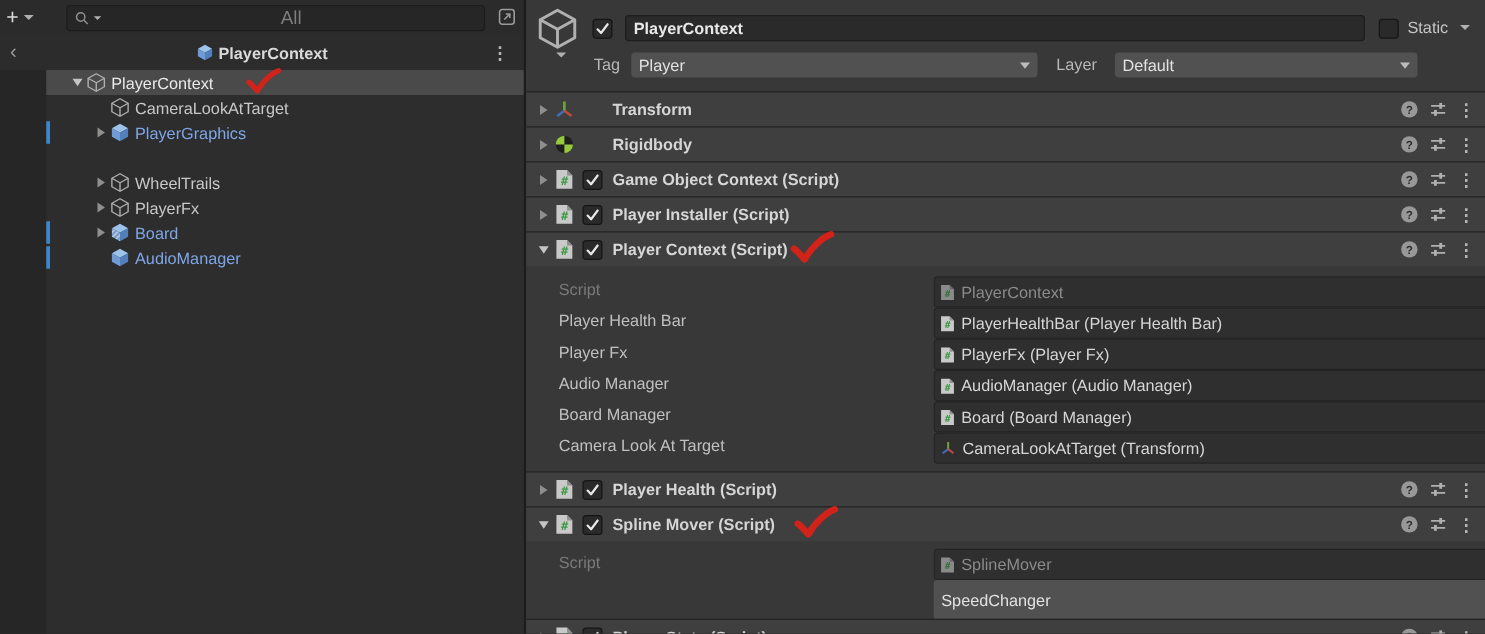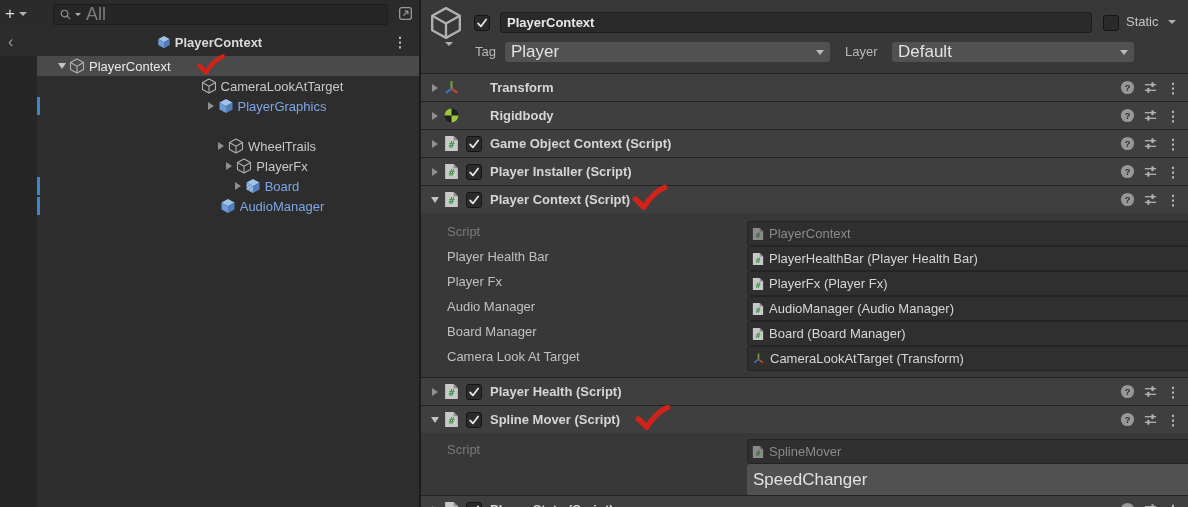--- a/index.html
+++ b/index.html
@@ -8,56 +8,56 @@
        -webkit-font-smoothing:antialiased;}
   
   #hierarchy{position:absolute;left:0;top:0;width:419px;height:507px;background:#2d2d2d;}
   #divider{position:absolute;left:419px;top:0;width:2px;height:507px;background:#1c1c1c;}
   .h-toolbar{position:absolute;top:0;left:0;right:0;height:28px;background:#2b2b2b;border-bottom:1px solid #1e1e1e;}
   .create-btn{position:absolute;left:5px;top:4px;height:20px;display:flex;align-items:center;gap:4px;cursor:default;}
   .plus-glyph{color:#dcdcdc;font-size:17px;font-weight:400;line-height:20px;}
   .tri-dn-sm{width:0;height:0;border-left:4px solid transparent;border-right:4px solid transparent;border-top:4px solid #b0b0b0;}
   .search-field{position:absolute;left:53px;right:31px;top:4px;height:19px;background:#262626;
                 border:1px solid #1c1c1c;border-radius:3px;display:flex;align-items:center;padding:0 5px;gap:3px;}
-  .search-field input{flex:1;background:transparent;border:0;outline:none;color:#cfcfcf;font-size:18px;
-                font-family:"Liberation Sans",sans-serif;}
+  .search-field input{flex:1;background:transparent;border:0;outline:none;color:#cfcfcf;font-size:15px;
+                font-family:"Liberation Sans",sans-serif;text-align:center;}
   .search-field input::placeholder{color:#7d7d7d;}
   .external-btn{position:absolute;right:5px;top:5px;width:18px;height:18px;background:transparent;border:0;padding:0;}
   .h-breadcrumb{position:absolute;top:28px;left:0;right:0;height:28px;background:#2c2c2c;border-bottom:1px solid #242424;
                 display:flex;align-items:center;}
   .back-glyph{position:absolute;left:8px;color:#9a9a9a;font-size:16px;line-height:28px;}
   .crumb-title{margin:0 auto;display:flex;align-items:center;gap:4px;font-weight:bold;font-size:13px;color:#dadada;}
   .kebab-glyph{position:absolute;right:12px;color:#b5b5b5;font-size:14px;font-weight:bold;}
   #gutter{position:absolute;left:0;top:56px;width:37px;bottom:0;background:#262626;}
   .trow{position:absolute;left:37px;width:382px;height:20px;display:flex;align-items:center;
         font-size:13px;color:#c8c8c8;}
   .trow.sel{background:#4a4a4a;color:#e9e9e9;}
   .trow .lbl{margin-left:4px;white-space:nowrap;}
   .trow .lbl.blue{color:#7ea6e6;}
   .pad1{padding-left:18px;}
-  .pad2{padding-left:37px;justify-content:center;}
+  .pad2{padding-left:37px;}
   .exp{width:14px;display:flex;justify-content:center;align-items:center;flex:0 0 14px;}
   .tri-r{width:0;height:0;border-top:4px solid transparent;border-bottom:4px solid transparent;border-left:6px solid #8f8f8f;}
   .tri-d{width:0;height:0;border-left:4.5px solid transparent;border-right:4.5px solid transparent;border-top:6px solid #c4c4c4;}
   .hidden{visibility:hidden;}
   .fwd{position:absolute;right:6px;color:#9a9a9a;font-size:14px;line-height:20px;}
   .obar{position:absolute;left:0;top:1px;bottom:1px;width:3px;background:#3e86c8;}
   .ticon{flex:0 0 16px;}
   
   #inspector{position:absolute;left:421px;top:0;width:767px;height:507px;background:#383838;overflow:hidden;}
   .go-header{position:absolute;top:0;left:0;right:0;height:72px;}
   .cbx{width:16px;height:16px;background:#2a2a2a;border:1px solid #151515;border-radius:3px;
        display:flex;align-items:center;justify-content:center;box-sizing:border-box;}
   .go-name{position:absolute;left:79px;top:12px;width:592px;height:21px;background:#2a2a2a;
        border:1px solid #1d1d1d;border-radius:3px;color:#e8e8e8;font-weight:bold;font-size:13px;
        padding:0 6px;box-sizing:border-box;font-family:"Liberation Sans",sans-serif;outline:none;}
   .static-lbl{position:absolute;left:705px;top:14px;font-size:13px;color:#c6c6c6;}
   .lab{font-size:13px;color:#b8b8b8;}
   .dd{position:absolute;display:flex;align-items:center;background:#515151;border-radius:3px;
-      padding:0 6px;font-size:17px;color:#e2e2e2;height:20px;box-sizing:border-box;}
+      padding:0 6px;font-size:13px;color:#e2e2e2;height:20px;box-sizing:border-box;}
   .dd .dcaret{margin-left:auto;width:0;height:0;border-left:4px solid transparent;border-right:4px solid transparent;border-top:5px solid #bdbdbd;}
   .comp{position:absolute;left:0;right:0;height:28px;background:#3f3f3f;border-top:1px solid #232323;
         display:flex;align-items:center;padding:0 8px 0 7px;box-sizing:border-box;}
   .comp .exp{flex:0 0 14px;}
   .cicon{flex:0 0 18px;margin-right:6px;display:flex;justify-content:center;}
   .cbx-wrap{flex:0 0 16px;margin-right:8px;}
   .cbx-spacer{flex:0 0 24px;}
   .comp-label{font-size:13px;font-weight:bold;color:#d6d6d6;white-space:nowrap;text-align:right;}
   .right-icons{margin-left:auto;display:flex;align-items:center;gap:8px;}
   .frow{position:absolute;left:2px;width:100%;height:25px;padding-left:25px;}

